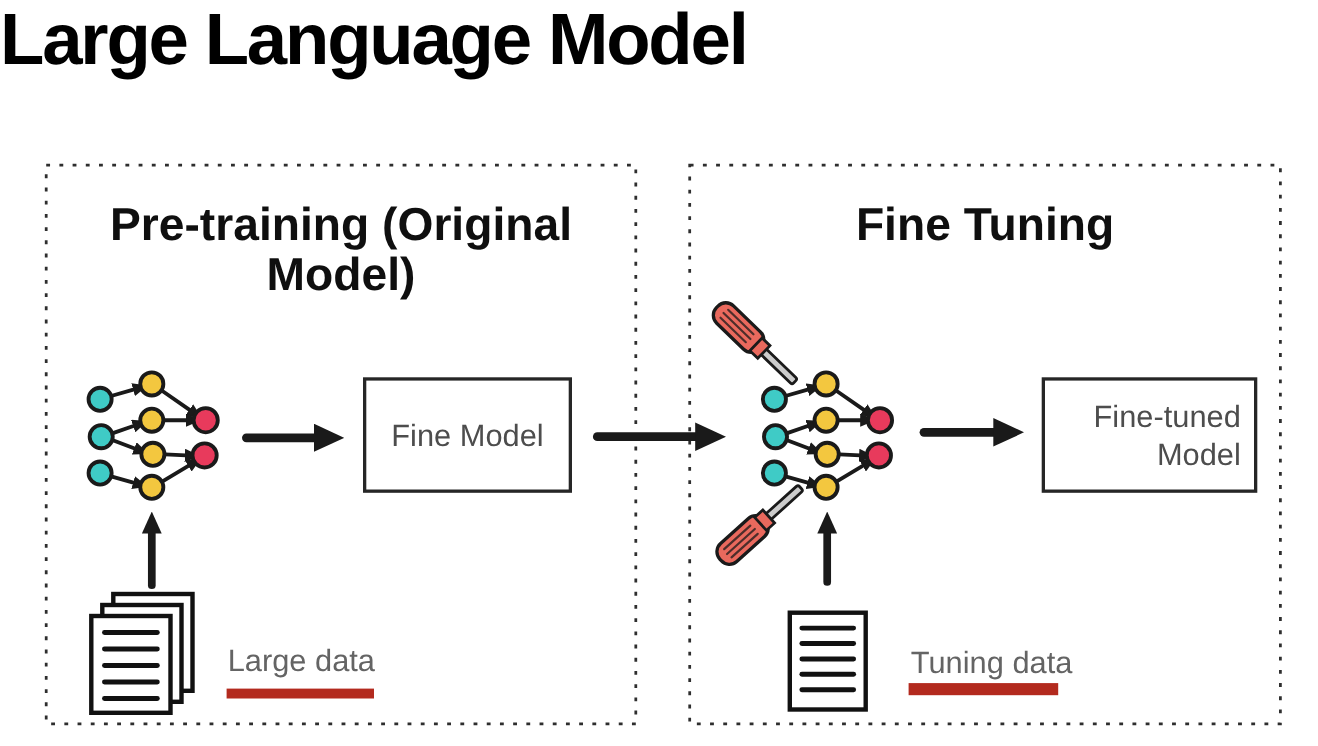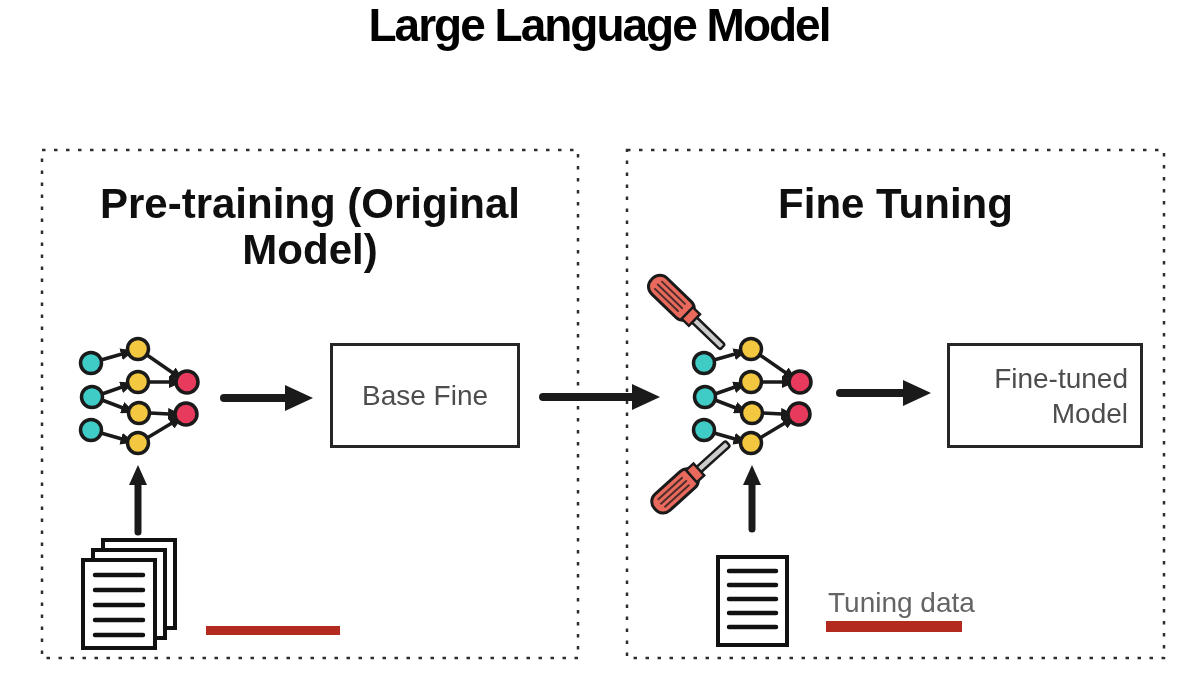--- a/index.html
+++ b/index.html
@@ -2,21 +2,21 @@
 <html><head>
 <meta charset="utf-8">
 <style>
   html,body{margin:0;padding:0;background:#ffffff;}
   .canvas{
     position:relative;width:1198px;height:678px;background:#ffffff;
     font-family:"Liberation Sans","DejaVu Sans",sans-serif;overflow:hidden;
   }
   .page-title{
     position:absolute;top:2px;left:0;right:0;margin:0;
-    text-align:center;font-size:46px;font-weight:bold;letter-spacing:-2px;
+    font-size:66px;font-weight:bold;letter-spacing:-2px;
     color:#000000;line-height:1.0;
   }
   .box-heading{
     position:absolute;top:181px;text-align:center;
     font-size:42px;font-weight:bold;color:#0f0f0f;line-height:1.1;
   }
   .box-heading.left{left:42px;width:536px;}
   .box-heading.right{left:627px;width:537px;}
   .model-box{
     position:absolute;box-sizing:border-box;border:3px solid #262626;background:#ffffff;
@@ -132,21 +132,22 @@
     <use href="#sd" transform="translate(655,509) rotate(-42)"></use>
 
     <rect x="206" y="626" width="134" height="9" fill="#b32a1e"></rect>
     <rect x="826" y="621" width="136" height="11" fill="#b32a1e"></rect>
   </svg>
 
   <div class="box-heading left">Pre-training (Original Model)</div>
   <div class="box-heading right">Fine Tuning</div>
 
   <div class="model-box base">
-    <span>Base Fine</span>
+    <span>Fine Model</span>
   </div>
   <div class="model-box ft">
     <span>Fine-tuned Model</span>
   </div>
 
+  <div class="data-label large">Large data</div>
   <div class="data-label small">Tuning data</div>
 
 </div>
 
 </body></html>

